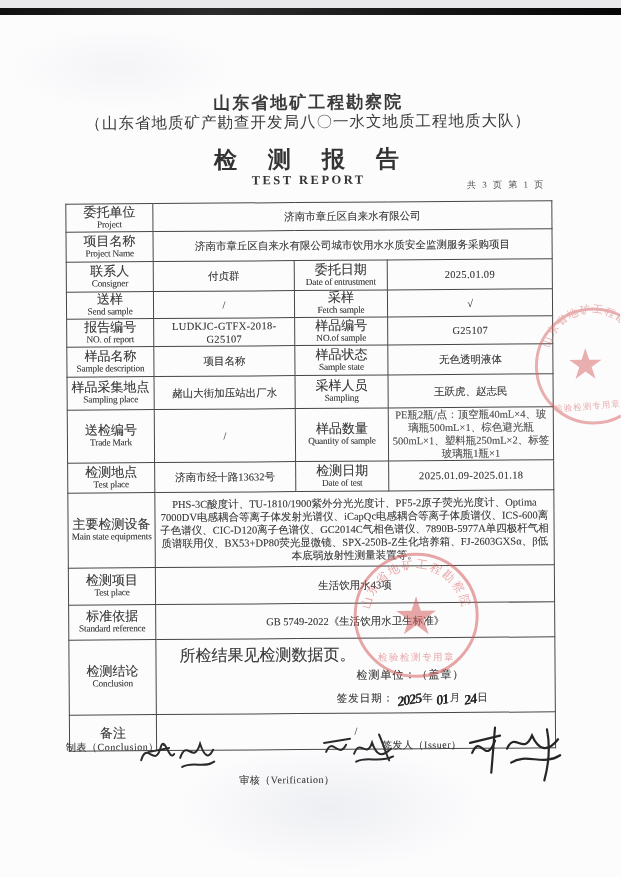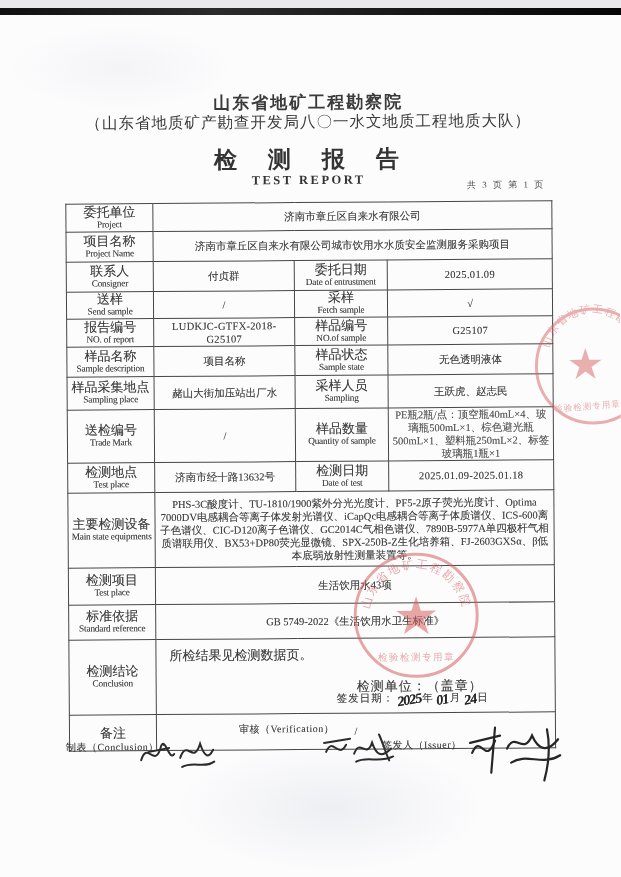--- a/index.html
+++ b/index.html
@@ -27,22 +27,22 @@
   table.rpt td{border:1px solid #474747;padding:0 3px;vertical-align:middle;text-align:center;
     font-size:10.5px;line-height:13px;overflow:hidden;
     text-shadow:0 0 .5px rgba(70,70,70,.45);}
   .lbl .cn{display:block;font-size:13px;}
   .lbl .en{display:block;font-size:9.3px;letter-spacing:-0.2px;}
   .val{font-size:10.5px;}
   .mono-ish{letter-spacing:.3px;}
   td.equip{font-size:9.7px;line-height:12.6px;text-align:justify;padding:3px 6px;vertical-align:middle;}
   td.tiny{font-size:6.4px;line-height:8.4px;text-align:left;padding:2px 4px;color:#555;}
   td.concl{position:relative;text-align:left;vertical-align:top;padding:0;}
-  .concl-result{position:absolute;left:13px;top:9px;font-size:13px;}
-  .concl-unit{position:absolute;left:200px;top:42px;font-size:13px;letter-spacing:1px;font-family:Liberation Mono, monospace;}
+  .concl-result{position:absolute;left:23px;top:9px;font-size:16px;}
+  .concl-unit{position:absolute;left:200px;top:30px;font-size:11px;letter-spacing:1px;}
   .concl-date{position:absolute;left:180px;top:52px;font-size:10.5px;letter-spacing:1px;}
   .hw{display:inline-block;font-style:italic;font-weight:700;color:#242424;
     font-size:14px;letter-spacing:-1px;transform:rotate(-9deg) translateY(3px);
     text-shadow:0 0 .6px rgba(20,20,20,.6);padding:0 2px;}
   td.remark-val{text-align:left;padding-left:12px;}
   .footer-label{position:absolute;font-size:10px;color:#3d3d3d;letter-spacing:.5px;
     text-shadow:0 0 .5px rgba(70,70,70,.4);}
   .sig{position:absolute;}
   .seal-layer{position:absolute;inset:0;pointer-events:none;}
 </style>
@@ -226,21 +226,21 @@
     <div class="footer-label" style="left:64px;top:731px;">制表（Conclusion）：</div>
     <svg class="sig" style="left:134px;top:724px;" width="80" height="44" viewBox="0 0 80 44">
       <g fill="none" stroke="#2b2b2b" stroke-width="2" stroke-linecap="round">
         <path d="M5,27 C11,7 19,37 25,13 C29,3 33,29 38,21"></path>
         <path d="M12,19 L33,15"></path>
         <path d="M44,25 C51,5 57,33 64,11 C68,23 72,27 77,17"></path>
         <path d="M46,34 C57,28 68,36 78,29"></path>
       </g>
     </svg>
 
-    <div class="footer-label" style="left:237px;top:714px;">审核（Verification）</div>
+    <div class="footer-label" style="left:237px;top:765px;">审核（Verification）</div>
     <svg class="sig" style="left:318px;top:722px;" width="78" height="42" viewBox="0 0 78 42">
       <g fill="none" stroke="#2b2b2b" stroke-width="2" stroke-linecap="round">
         <path d="M6,22 C13,6 18,30 26,15"></path>
         <path d="M4,13 L30,9"></path>
         <path d="M34,24 C40,8 46,30 52,13 C56,25 61,29 71,19"></path>
         <path d="M36,32 C47,26 59,34 73,27"></path>
         <path d="M59,5 C63,14 65,22 69,31"></path>
       </g>
     </svg>
 

